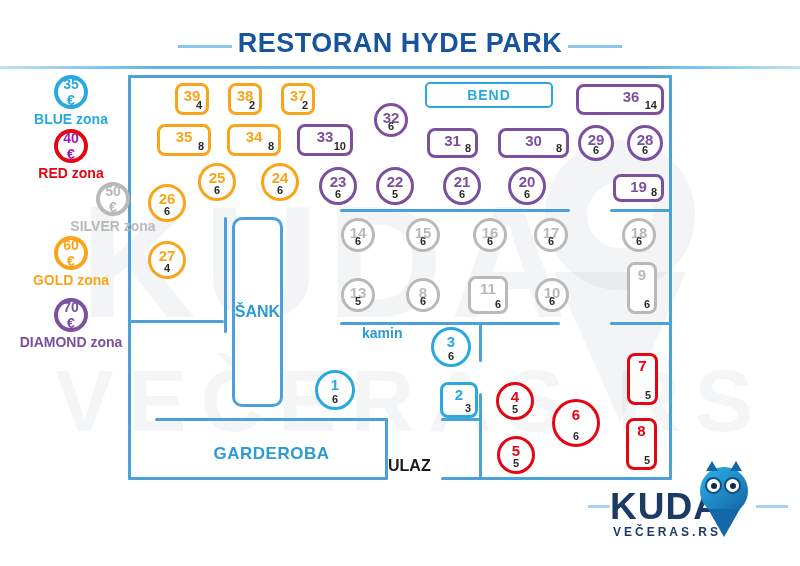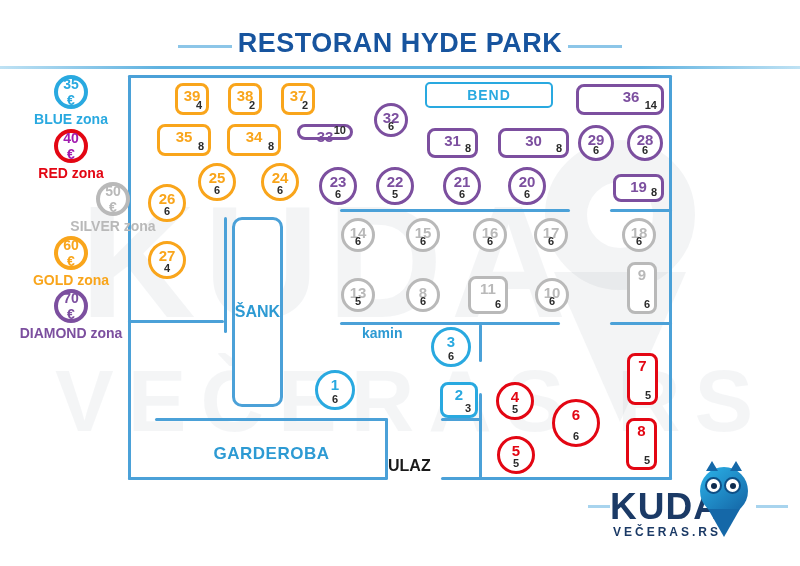--- a/index.html
+++ b/index.html
@@ -88,21 +88,21 @@
         <div class="lg-label" style="color: rgb(227, 6, 19);">RED zona</div>
       </div>
       <div class="lg" style="top: 182px; margin-left: 42px;">
         <div class="lg-circle" style="border-color: rgb(185, 185, 185); color: rgb(185, 185, 185);">50 €</div>
         <div class="lg-label" style="color: rgb(185, 185, 185);">SILVER zona</div>
       </div>
       <div class="lg" style="top: 235.5px;">
         <div class="lg-circle" style="border-color: rgb(249, 165, 27); color: rgb(249, 165, 27);">60 €</div>
         <div class="lg-label" style="color: rgb(249, 165, 27);">GOLD zona</div>
       </div>
-      <div class="lg" style="top: 289px;">
+      <div class="lg" style="top: 298px;">
         <div class="lg-circle" style="border-color: rgb(124, 79, 159); color: rgb(124, 79, 159);">70 €</div>
         <div class="lg-label" style="color: rgb(124, 79, 159);">DIAMOND zona</div>
       </div>
     </div>
 
   <div class="bend-box" style="left:425px;top:82px;width:128px;height:26px;">
     <span>BEND</span>
   </div>
   <div class="room-box" style="left:232px;top:217px;width:51px;height:190px;">
     <span class="room-label" style="font-size:16px;">ŠANK</span>
@@ -153,21 +153,21 @@
       <span class="cap">2</span>
     </div>
     <div class="table rect" style="left: 157px; top: 124px; width: 54px; height: 32px; border: 3px solid rgb(249, 165, 27);">
       <span class="num" style="color: rgb(249, 165, 27);">35</span>
       <span class="cap">8</span>
     </div>
     <div class="table rect" style="left: 227px; top: 124px; width: 54px; height: 32px; border: 3px solid rgb(249, 165, 27);">
       <span class="num" style="color: rgb(249, 165, 27);">34</span>
       <span class="cap">8</span>
     </div>
-    <div class="table rect" style="left: 297px; top: 124px; width: 56px; height: 16px; border: 3px solid rgb(124, 79, 159);">
+    <div class="table rect" style="left: 297px; top: 124px; width: 56px; height: 32px; border: 3px solid rgb(124, 79, 159);">
       <span class="num" style="color: rgb(124, 79, 159);">33</span>
       <span class="cap">10</span>
     </div>
     <div class="table rect" style="left: 576px; top: 84px; width: 88px; height: 31px; border: 3px solid rgb(124, 79, 159);">
       <span class="num" style="color: rgb(124, 79, 159); padding-left: 22px;">36</span>
       <span class="cap">14</span>
     </div>
     <div class="table circle" style="left: 374px; top: 103px; width: 34px; height: 34px; border: 3px solid rgb(124, 79, 159);">
       <span class="num" style="color: rgb(124, 79, 159);">32</span>
       <span class="cap">6</span>

